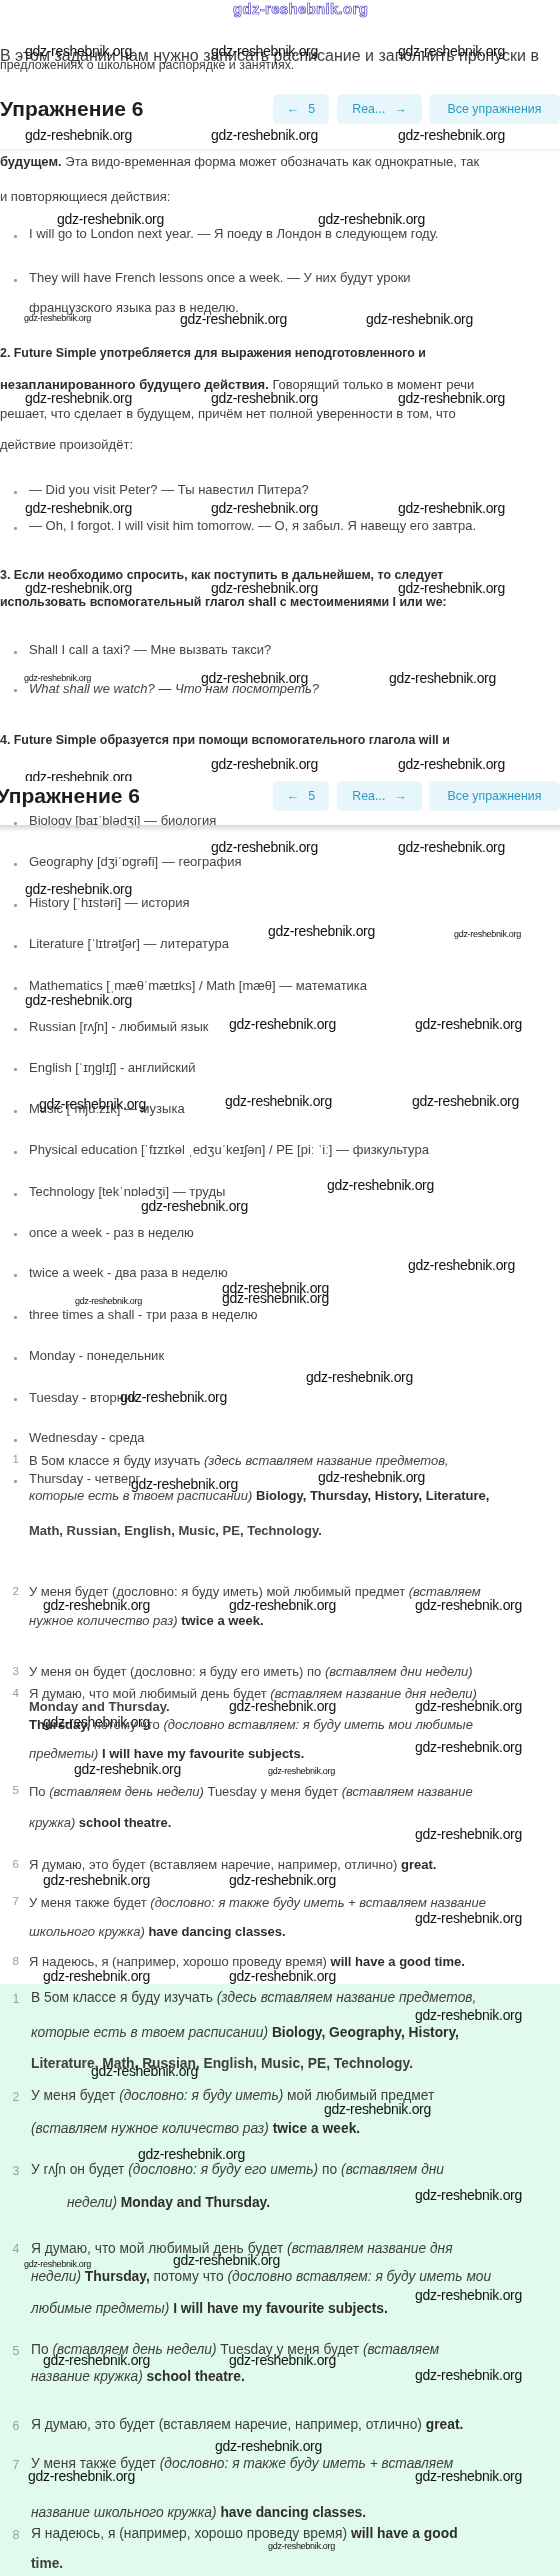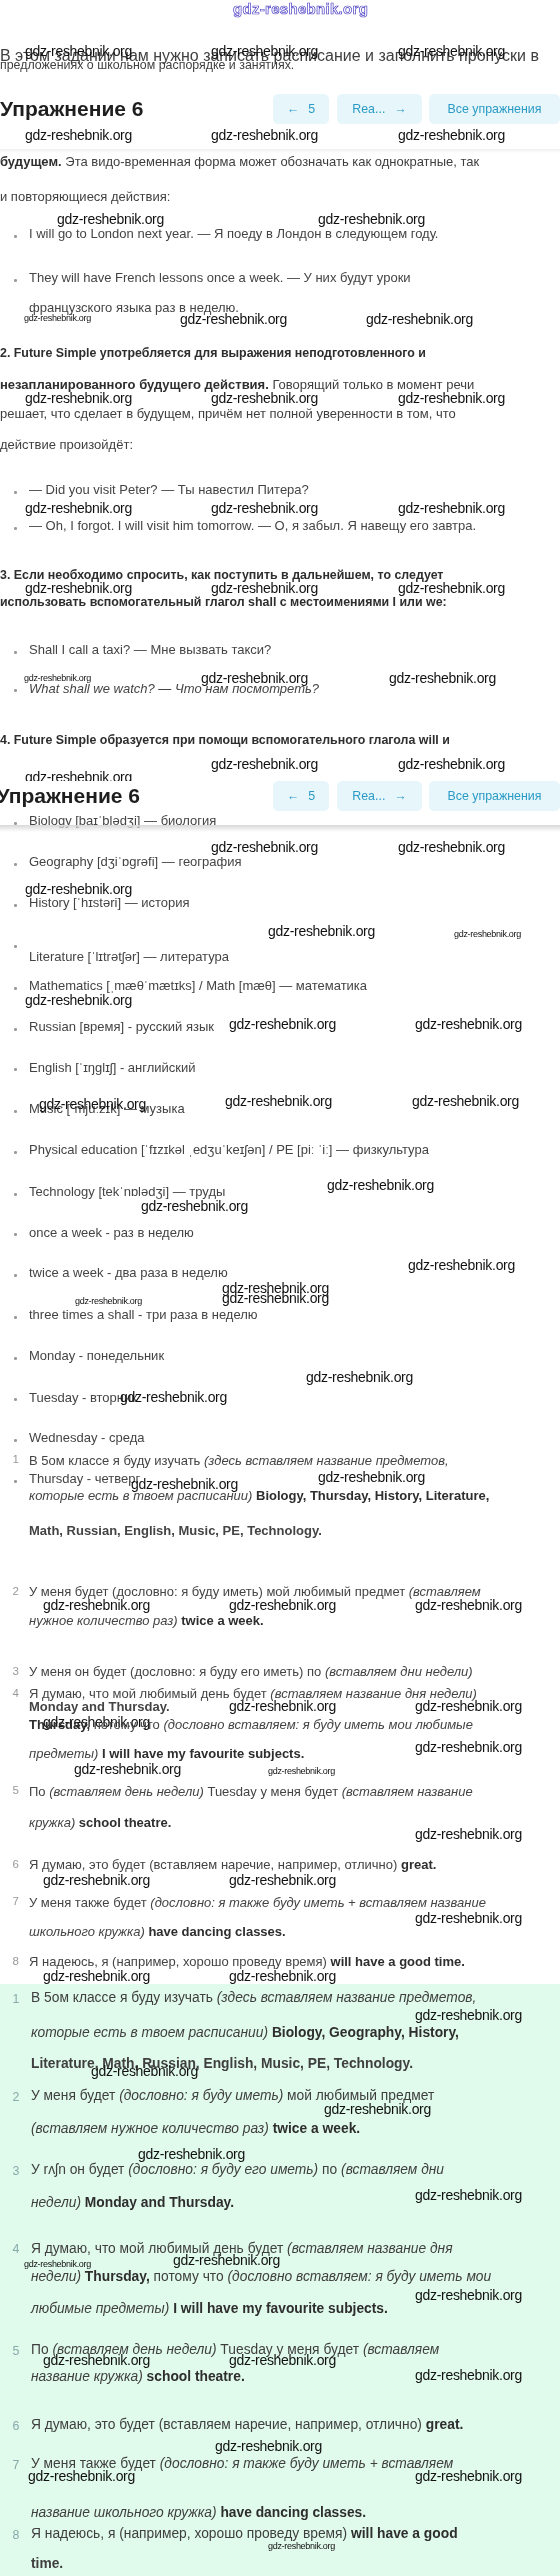--- a/index.html
+++ b/index.html
@@ -188,25 +188,25 @@
 </div>
 
 <div id="vocab-list">
     <span class="bullet" style="top: 822px;"></span>
     <div class="li" style="top: 813px;">Biology [baɪˈblədʒi] — биология</div>
     <span class="bullet" style="top: 863px;"></span>
     <div class="li" style="top: 854px;">Geography [dʒiˈɒgrəfi] — география</div>
     <span class="bullet" style="top: 904px;"></span>
     <div class="li" style="top: 895px; text-align: center;">History [ˈhɪstəri] — история</div>
     <span class="bullet" style="top: 945px;"></span>
-    <div class="li" style="top: 936px; margin-top: 13px;">Literature [ˈlɪtrətʃər] — литература</div>
+    <div class="li" style="top: 936px;">Literature [ˈlɪtrətʃər] — литература</div>
     <span class="bullet" style="top: 987px;"></span>
     <div class="li" style="top: 978px;">Mathematics [ˌmæθˈmætɪks] / Math [mæθ] — математика</div>
     <span class="bullet" style="top: 1028px;"></span>
-    <div class="li" style="top: 1019px;">Russian [время] - русский язык</div>
+    <div class="li" style="top: 1019px;">Russian [rʌʃn] - любимый язык</div>
     <span class="bullet" style="top: 1068px;"></span>
     <div class="li" style="top: 1060px;">English [ˈɪŋglɪʃ] - английский</div>
     <span class="bullet" style="top: 1110px;"></span>
     <div class="li" style="top: 1101px;">Music [ˈmjuːzɪk] — музыка</div>
     <span class="bullet" style="top: 1151px;"></span>
     <div class="li" style="top: 1142px;">Physical education [ˈfɪzɪkəl ˌedʒuˈkeɪʃən] / PE [piː ˈiː] — физкультура</div>
     <span class="bullet" style="top: 1193px;"></span>
     <div class="li" style="top: 1184px;">Technology [tekˈnɒlədʒi] — труды</div>
     <span class="bullet" style="top: 1233px;"></span>
     <div class="li" style="top: 1225px;">once a week - раз в неделю</div>
@@ -305,21 +305,21 @@
 
 <div class="num g" style="top:2090px; font-size:12.4px;">2</div>
 <div class="gl" style="top:2088px;"><span>У меня будет </span><span class="i">(дословно: я буду иметь)</span><span> мой любимый предмет</span></div>
 <div class="wm" style="left:324px; top:2101px;">gdz-reshebnik.org</div>
 <div class="gl" style="top:2121px;"><span class="i">(вставляем нужное количество раз)</span><span class="b"> twice a week.</span></div>
 
 <div class="wm" style="left:138px; top:2146px;">gdz-reshebnik.org</div>
 <div class="num g" style="top:2164px; font-size:12.4px;">3</div>
 <div class="gl" style="top:2162px;"><span>У rʌʃn он будет </span><span class="i">(дословно: я буду его иметь)</span><span> по </span><span class="i">(вставляем дни</span></div>
 <div class="wm" style="left:415px; top:2187px;">gdz-reshebnik.org</div>
-<div class="gl" style="top:2195px;"><span class="i">недели)</span><span class="b"> Monday and Thursday.</span></div>
+<div class="gl" style="top:2195px;margin-left:36px;"><span class="i">недели)</span><span class="b"> Monday and Thursday.</span></div>
 
 <div class="num g" style="top:2242px; font-size:12.4px;">4</div>
 <div class="gl" style="top:2241px;"><span>Я думаю, что мой любимый день будет </span><span class="i">(вставляем название дня</span></div>
 <div class="wm small" style="left:24px; top:2259px;">gdz-reshebnik.org</div>
 <div class="wm" style="left:173px; top:2252px;">gdz-reshebnik.org</div>
 <div class="gl" style="top:2269px;"><span class="i">недели)</span><span class="b"> Thursday,</span><span> потому что </span><span class="i">(дословно вставляем: я буду иметь мои</span></div>
 <div class="wm" style="left:415px; top:2287px;">gdz-reshebnik.org</div>
 <div class="gl" style="top:2301px;"><span class="i">любимые предметы)</span><span class="b"> I will have my favourite subjects.</span></div>
 
 <div class="num g" style="top:2344px; font-size:12.4px;">5</div>

